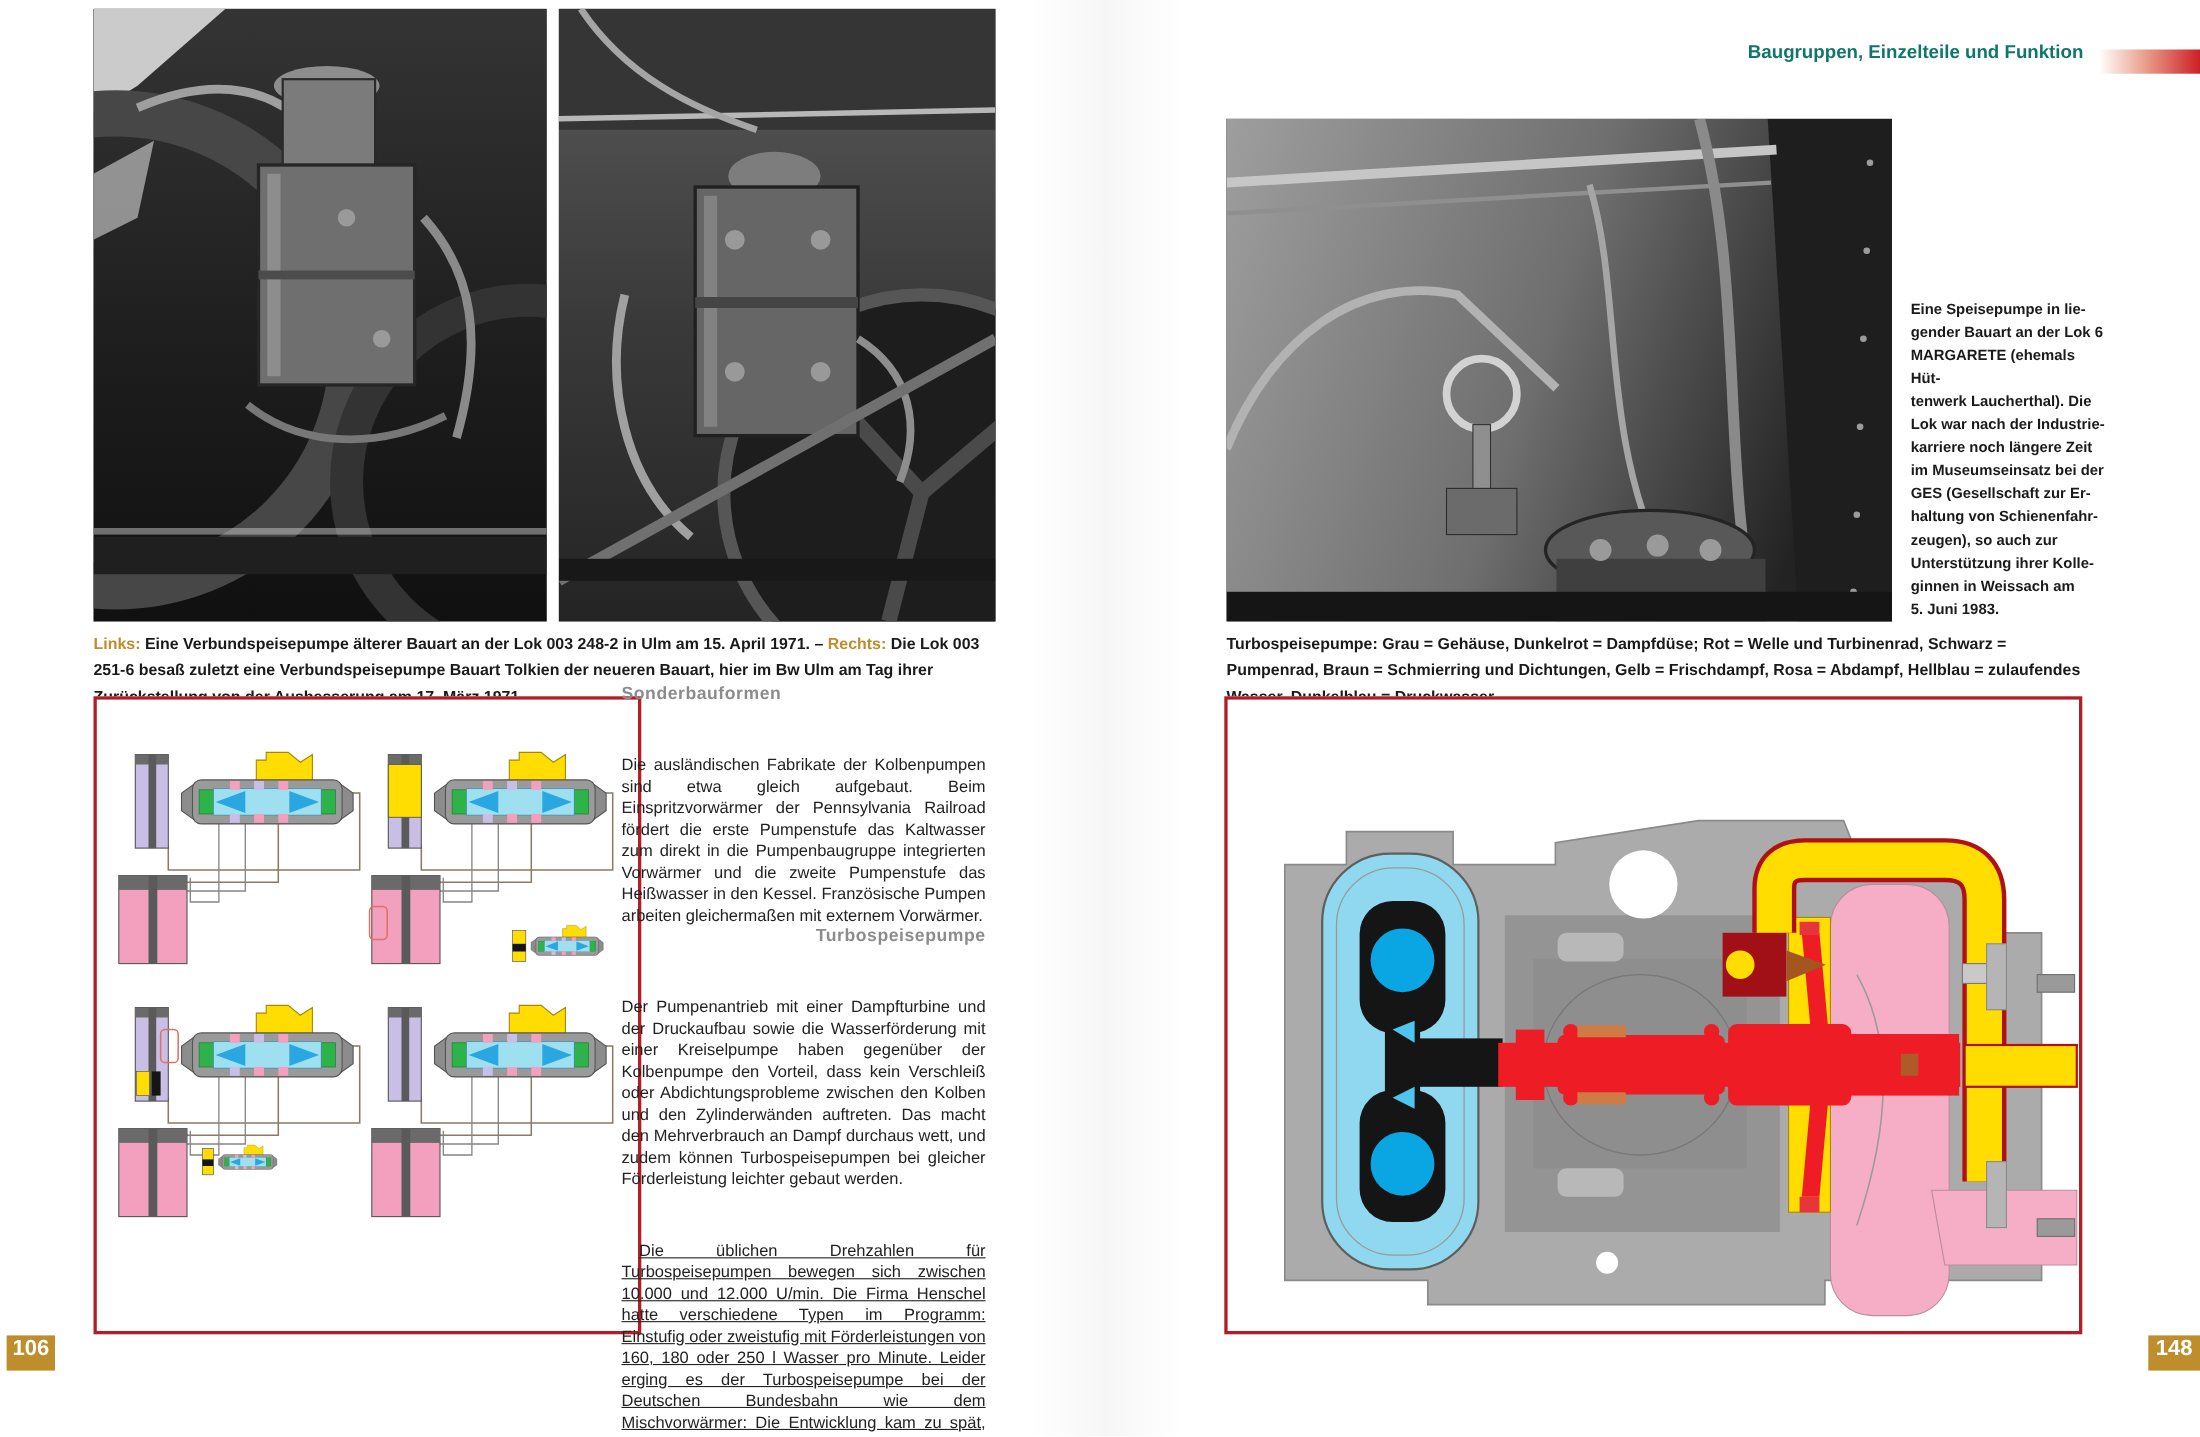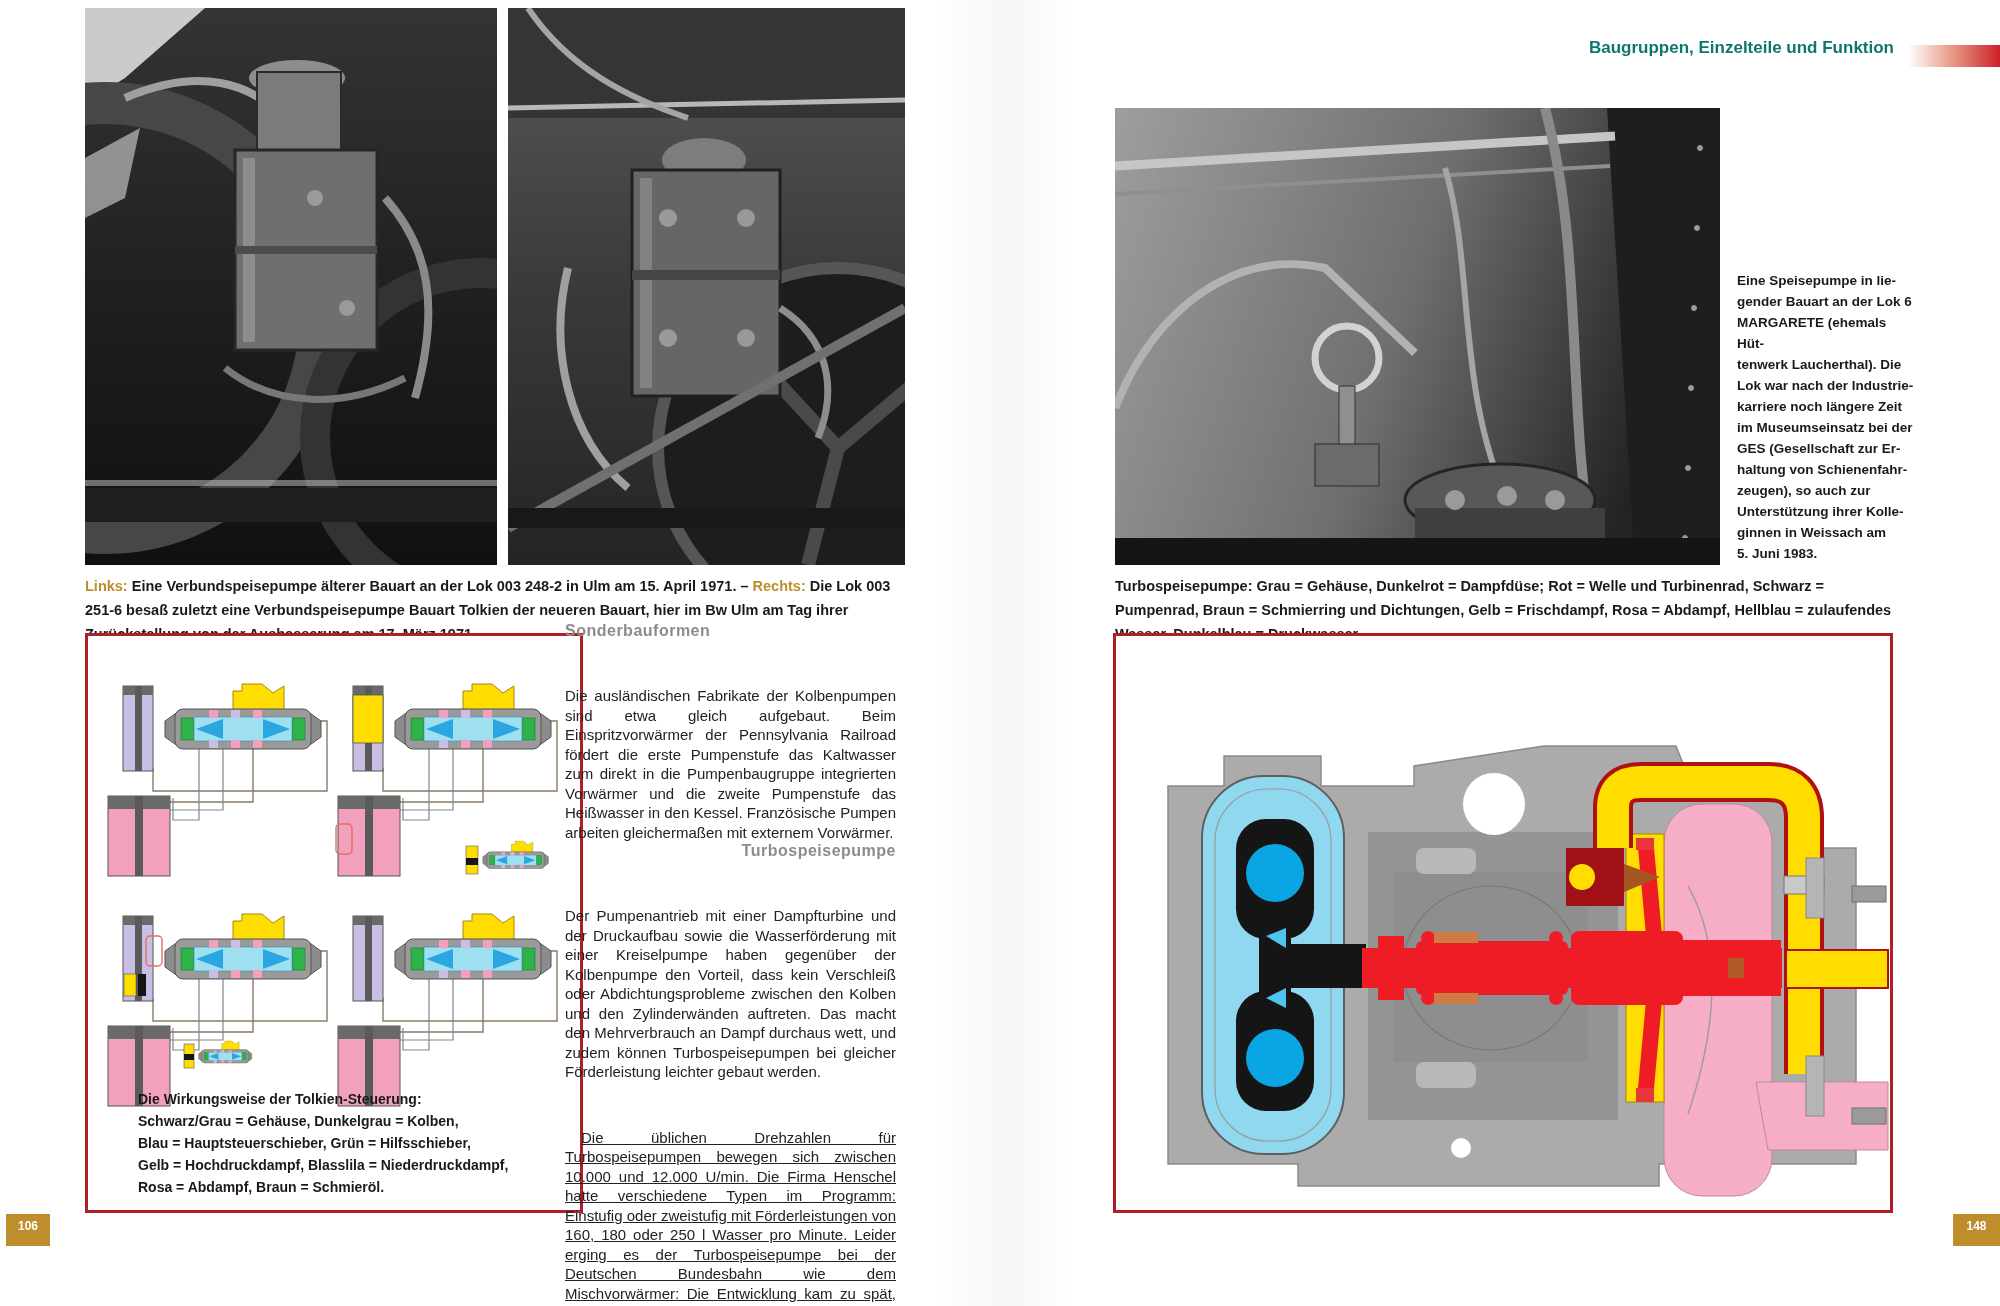--- a/index.html
+++ b/index.html
@@ -41,21 +41,21 @@
     font-size:14px;font-weight:bold;line-height:22px;color:var(--text-black);}
   
   .article{position:absolute;left:565px;top:622px;width:331px;}
   .article h3{font-size:16px;font-weight:bold;color:var(--heading-gray);
     letter-spacing:0.5px;margin-bottom:4px;}
   .article h3.second{text-align:right;}
   .article p{font-size:15px;line-height:19.5px;text-align:justify;color:#222;margin-top:46px;}
   .article p.indent{text-indent:16px;text-decoration:underline;}
   
   .page-num{position:absolute;background:var(--accent-gold);color:#fff;
-    font-size:12px;font-weight:bold;text-align:center;line-height:24px;height:32px;}
+    font-size:20px;font-weight:bold;text-align:center;line-height:24px;height:32px;}
   #page-num-left{left:6px;top:1214px;width:44px;}
   #page-num-right{left:1953px;top:1214px;width:47px;}
 </style>
 </head>
 <body>
 
 <div class="spread">
   <div class="gutter"></div>
 
   <div class="header-title">Baugruppen, Einzelteile und Funktion</div>
@@ -188,21 +188,20 @@
           </g>
       </g>
       <g>
         <rect x="96" y="408" width="10" height="24" fill="#FFDD00" stroke="#555" stroke-width="0.6"></rect>
         <rect x="96" y="418" width="10" height="6" fill="#151515"></rect>
         <g transform="translate(110,404) scale(0.34)">
             <use href="#pbody"></use>
           </g>
       </g>
     </svg>
-    <div class="diagram-caption">Die Wirkungsweise der Tolkien-Steuerung:<br>Schwarz/Grau = Gehäuse, Dunkelgrau = Kolben,<br>Blau = Hauptsteuerschieber, Grün = Hilfsschieber,<br>Gelb = Hochdruckdampf, Blasslila = Niederdruckdampf,<br>Rosa = Abdampf, Braun = Schmieröl.</div>
   </div>
 
   <div class="article">
     <h3>Sonderbauformen</h3>
     <p>Die ausländischen Fabrikate der Kolbenpumpen sind etwa gleich aufgebaut. Beim Einspritzvorwärmer der Pennsylvania Railroad fördert die erste Pumpenstufe das Kaltwasser zum direkt in die Pumpenbaugruppe integrierten Vorwärmer und die zweite Pumpenstufe das Heißwasser in den Kessel. Französische Pumpen arbeiten gleichermaßen mit externem Vorwärmer.</p>
     <h3 class="second">Turbospeisepumpe</h3>
     <p>Der Pumpenantrieb mit einer Dampfturbine und der Druckaufbau sowie die Wasserförderung mit einer Kreiselpumpe haben gegenüber der Kolbenpumpe den Vorteil, dass kein Verschleiß oder Abdichtungsprobleme zwischen den Kolben und den Zylinderwänden auftreten. Das macht den Mehrverbrauch an Dampf durchaus wett, und zudem können Turbospeisepumpen bei gleicher Förderleistung leichter gebaut werden.</p>
     <p class="indent">Die üblichen Drehzahlen für Turbospeisepumpen bewegen sich zwischen 10.000 und 12.000 U/min. Die Firma Henschel hatte verschiedene Typen im Programm: Einstufig oder zweistufig mit Förderleistungen von 160, 180 oder 250 l Wasser pro Minute. Leider erging es der Turbospeisepumpe bei der Deutschen Bundesbahn wie dem Mischvorwärmer: Die Entwicklung kam zu spät, um noch in größeren Stückzahlen zum Erfolgsmodell zu werden.</p>
   </div>
 

